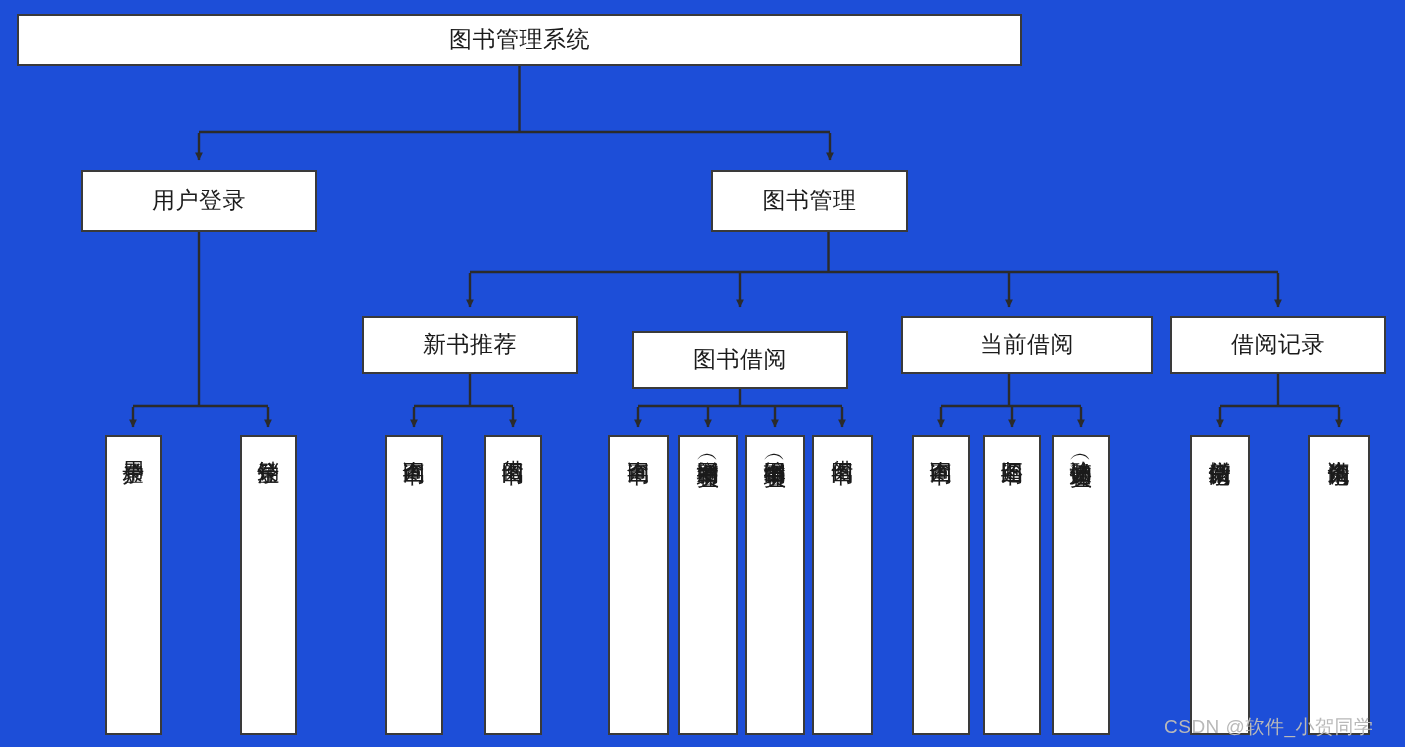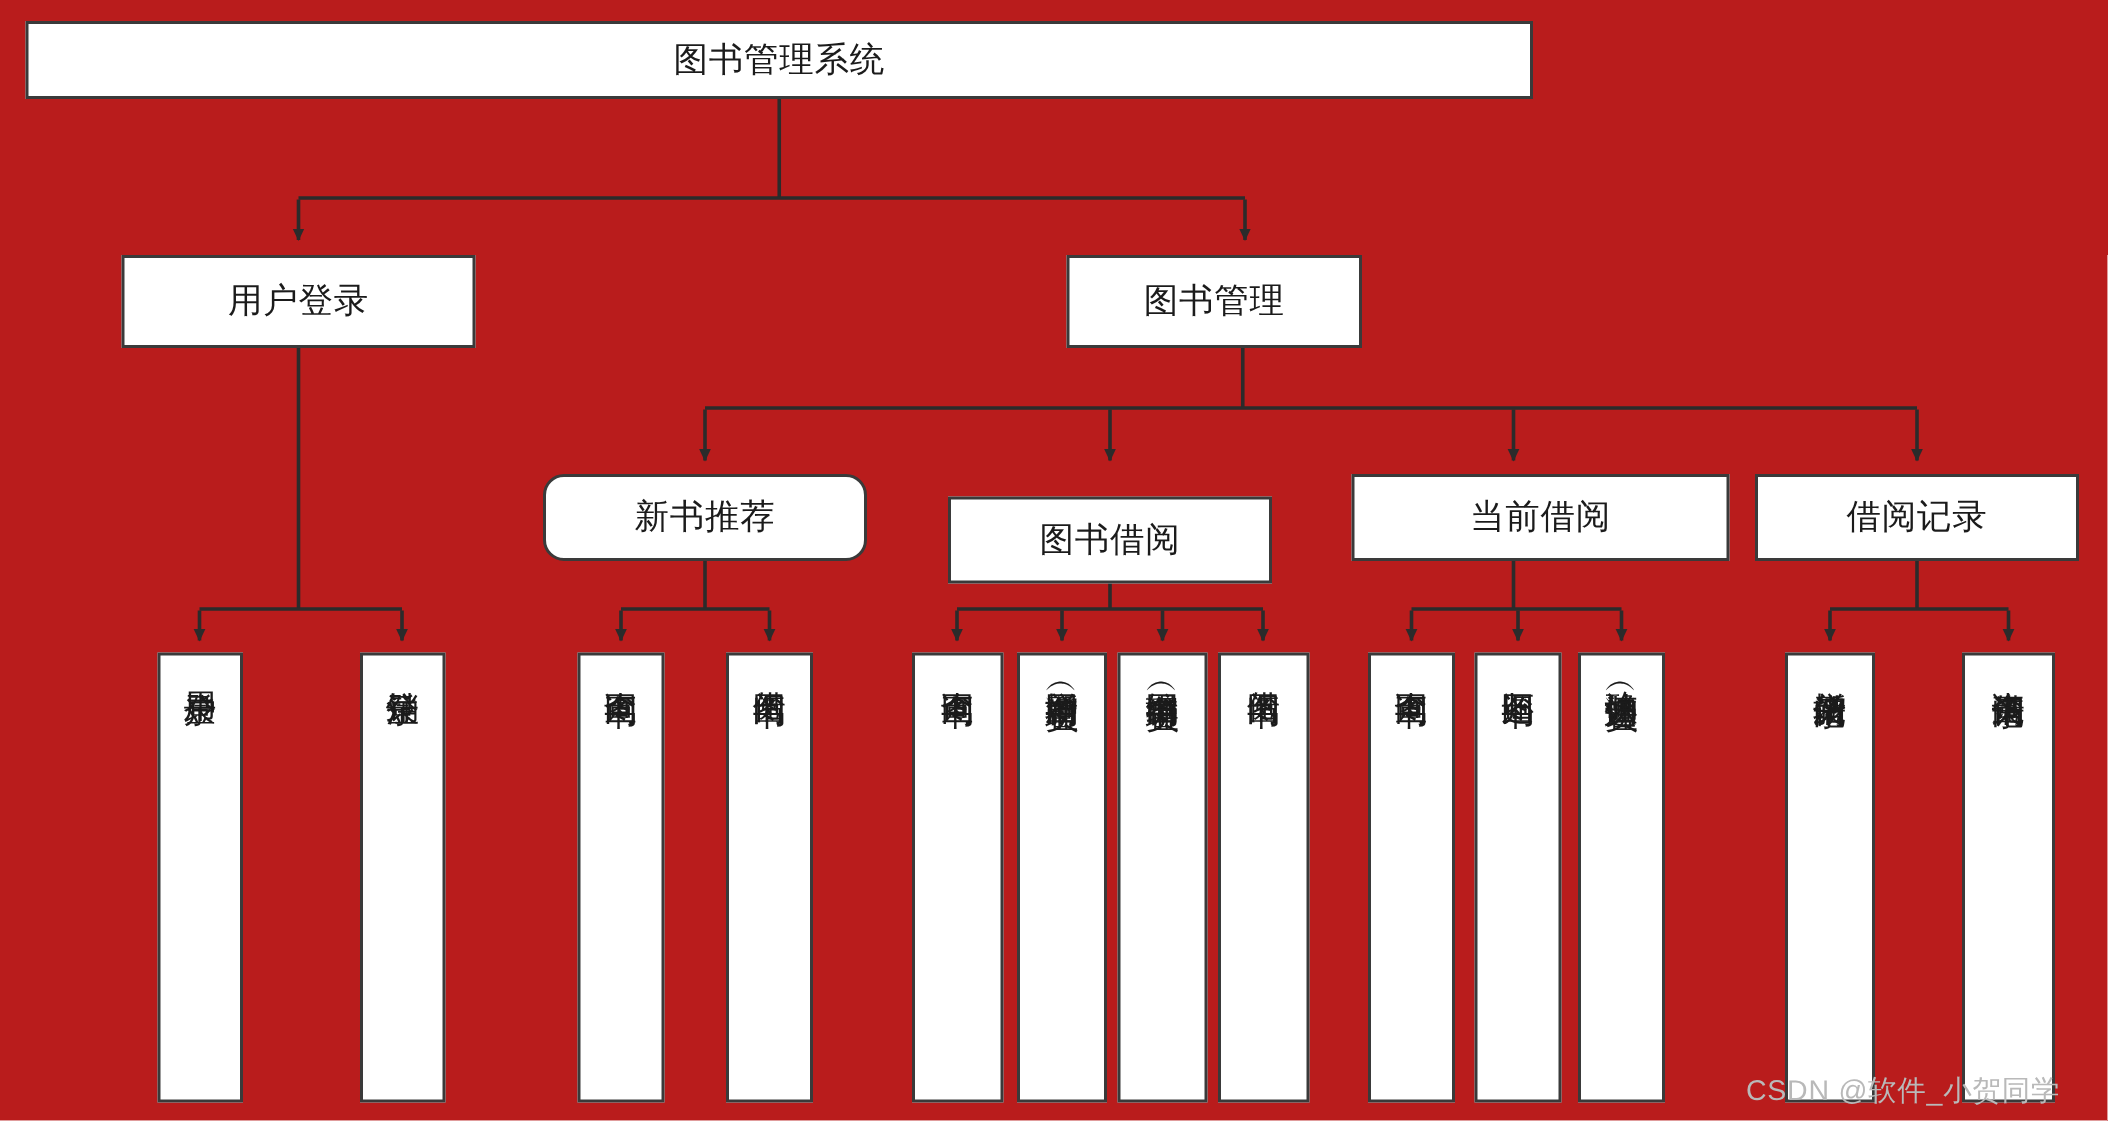--- a/index.html
+++ b/index.html
@@ -7,21 +7,21 @@
     padding: 0;
     background: #ffffff;
   }
   body {
     font-family: "Liberation Sans", "DejaVu Sans", sans-serif;
   }
   #canvas {
     position: relative;
     width: 1405px;
     height: 747px;
-    background: #b91c1c;
+    background: #1d4ed8;
     overflow: hidden;
   }
   svg.edges {
     position: absolute;
     left: 0;
     top: 0;
     width: 1405px;
     height: 747px;
     pointer-events: none;
   }
@@ -128,21 +128,21 @@
     <span class="lbl">图书管理系统</span>
   </div>
 
   <div class="node horiz" style="left:81px; top:170px; width:236px; height:62px;">
     <span class="lbl">用户登录</span>
   </div>
   <div class="node horiz" style="left:711px; top:170px; width:197px; height:62px;">
     <span class="lbl">图书管理</span>
   </div>
 
-  <div class="node horiz" style="left:362px; top:316px; width:216px; height:58px;border-radius:14px;">
+  <div class="node horiz" style="left:362px; top:316px; width:216px; height:58px;">
     <span class="lbl">新书推荐</span>
   </div>
   <div class="node horiz" style="left:632px; top:316px; width:216px; height:58px;margin-top:15px;">
     <span class="lbl">图书借阅</span>
   </div>
   <div class="node horiz" style="left:901px; top:316px; width:252px; height:58px;">
     <span class="lbl">当前借阅</span>
   </div>
   <div class="node horiz" style="left:1170px; top:316px; width:216px; height:58px;">
     <span class="lbl">借阅记录</span>

